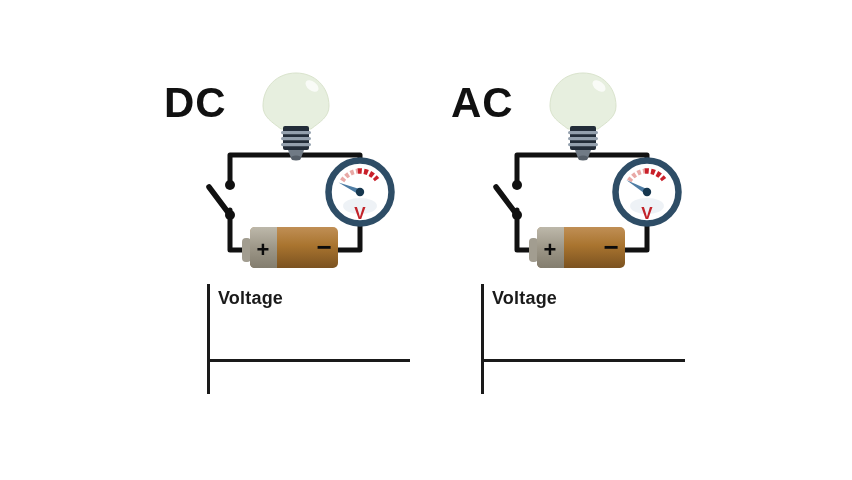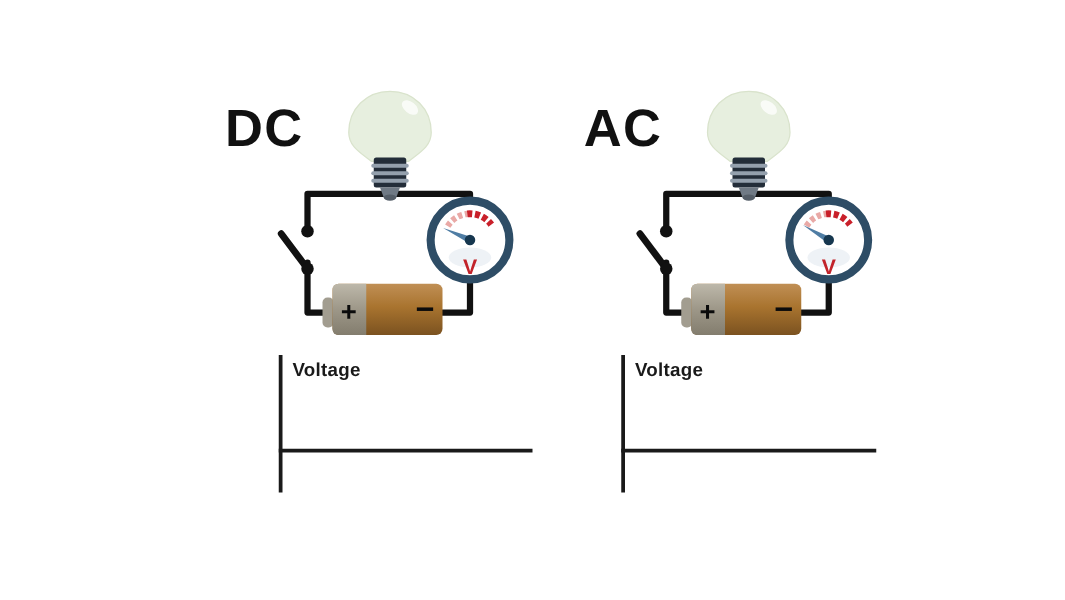--- a/index.html
+++ b/index.html
@@ -1,18 +1,18 @@
 <!DOCTYPE html>
 <html><head>
 <meta charset="utf-8">
 <style>
   html,body{margin:0;padding:0;background:#ffffff;}
   .stage{
     position:relative;width:722px;height:480px;background:#ffffff;
-    overflow:hidden;font-family:"Liberation Sans",sans-serif;margin-left:16px;
+    overflow:hidden;font-family:"Liberation Sans",sans-serif;
   }
   .circuit-svg{position:absolute;top:60px;}
   .circuit-svg.dc{left:150px;}
   .circuit-svg.ac{left:437px;}
   svg text{font-family:"Liberation Sans",sans-serif;}
   .src-label{font-size:42px;font-weight:700;fill:#111111;letter-spacing:1px;}
   .wire{fill:none;stroke:#111111;stroke-width:5;stroke-linecap:round;stroke-linejoin:round;}
   .switch-dot{fill:#111111;}
   .switch-lever{stroke:#111111;stroke-width:5.5;stroke-linecap:round;}
   .batt-plus{font-size:22px;font-weight:700;fill:#0b0b0b;}
@@ -25,21 +25,21 @@
   .pivot{fill:#16374f;}
   .meter-v{font-size:17px;font-weight:700;fill:#c2232a;text-anchor:middle;}
   .bulb-glass{fill:#e7efdf;stroke:#d9e3cc;stroke-width:1;}
   .bulb-highlight{fill:#ffffff;opacity:.75;}
   .bulb-base{fill:#232d39;}
   .bulb-thread{fill:#94a0ad;}
   .bulb-tip{fill:#707a85;}
   .bulb-tip-end{fill:#555e68;}
   .graph-line{position:absolute;background:#1a1a1a;}
   .graph-ylabel{
-    position:absolute;font-size:15px;font-weight:700;color:#1a1a1a;letter-spacing:.2px;
+    position:absolute;font-size:18px;font-weight:700;color:#1a1a1a;letter-spacing:.2px;
   }
 </style>
 </head>
 <body>
 
 <div class="stage">
 
   <svg class="circuit-svg dc" width="260" height="220" viewBox="0 0 260 220">
     <defs>
       <linearGradient id="dc-grad-brown" x1="0" y1="0" x2="0" y2="1">

